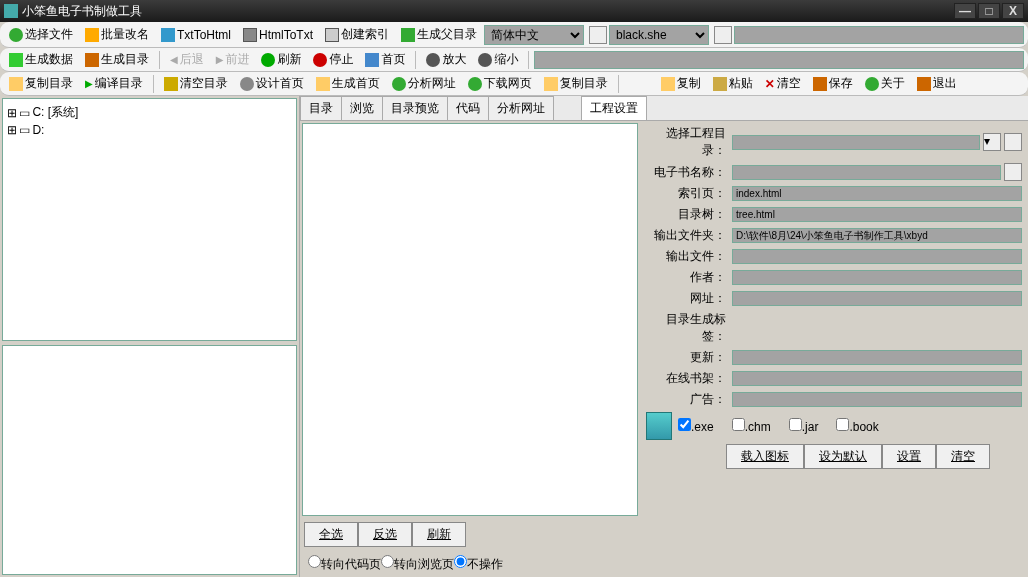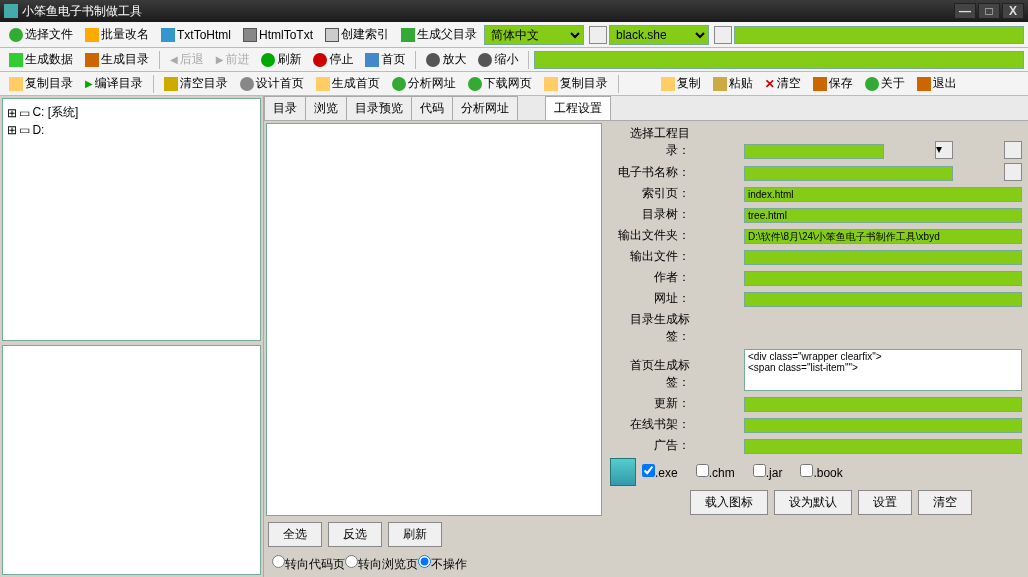--- a/index.html
+++ b/index.html
@@ -1,42 +1,42 @@
 <!DOCTYPE html>
 <html><head>
 <meta charset="utf-8">
 <style>
 * { box-sizing: border-box; margin: 0; padding: 0; font-family: "SimSun", "宋体", Arial, sans-serif; font-size: 12px; }
 body { background: #d4d0c8; width: 1028px; height: 577px; overflow: hidden; }
 .titlebar { background: linear-gradient(#3b3b3b,#1a1a1a); color: #fff; height: 22px; display: flex; align-items: center; padding: 0 4px; }
 .titlebar .icon { width: 14px; height: 14px; background: #4aa; margin-right: 4px; }
 .titlebar .spacer { flex: 1; }
 .win-btn { width: 22px; height: 16px; background: #444; border: 1px solid #222; margin-left: 2px; display: flex; align-items: center; justify-content: center; color: #ddd; font-weight: bold; cursor: pointer; }
-.toolbar { background: #f4f4f4; border-bottom: 1px solid #bbb; display: flex; align-items: center; padding: 2px 4px; gap: 2px; flex-wrap: nowrap; }
+.toolbar { background: #f4f4f4; border-bottom: 1px solid #bbb; display: flex; align-items: center; padding: 2px 4px; gap: 2px; flex-wrap: nowrap; border-radius: 9px; }
 .tbtn { display: inline-flex; align-items: center; padding: 2px 4px; cursor: pointer; white-space: nowrap; gap: 2px; border: 1px solid transparent; }
 .sep { width: 1px; height: 18px; background: #bbb; margin: 0 3px; }
 .ico { width: 14px; height: 14px; display: inline-block; }
-select, input[type=text] { border: 1px solid #7a9; font-size: 12px; padding: 1px 2px; background: #84cc16; }
+select, input[type=text] { border: 1px solid #7a9; font-size: 12px; padding: 1px 2px; background: #a3a3a3; }
 .main { display: flex; height: calc(577px - 22px - 26px - 24px - 24px); }
 .left { width: 300px; display: flex; flex-direction: column; border-right: 1px solid #aaa; }
 .tree { flex: 1; background: #fff; border: 1px solid #7a9; margin: 2px; padding: 4px; overflow: auto; }
 .tree-node { display: flex; align-items: center; gap: 2px; padding: 1px 0; cursor: pointer; }
 .lower-panel { height: 230px; background: #fff; border: 1px solid #7a9; margin: 2px; }
 .center { flex: 1; display: flex; flex-direction: column; }
 .tabs { display: flex; background: #eaeaea; border-bottom: 1px solid #aaa; }
 .tab { padding: 3px 8px; border: 1px solid #aaa; border-bottom: none; background: #eee; margin-right: -1px; cursor: pointer; }
 .tab.active { background: #fff; margin-left: 28px; }
 .content { flex: 1; display: flex; }
 .listarea { width: 340px; display: flex; flex-direction: column; }
 .listbox { flex: 1; background: #fff; border: 1px solid #7a9; margin: 2px; }
-.btns-row { display: flex; gap: 6px; padding: 4px; }
+.btns-row { display: flex; gap: 0; padding: 4px; text-decoration: underline; }
 .stdbtn { padding: 3px 14px; border: 1px solid #888; background: #f0f0f0; cursor: pointer; }
 .radio-row { display: flex; padding: 4px 8px; align-items: center; }
 .form { flex: 1; padding: 4px 6px; overflow: auto; }
-.frow { display: flex; align-items: flex-end; margin-bottom: 4px; gap: 48px; }
+.frow { display: flex; align-items: center; margin-bottom: 4px; }
 .frow label { width: 86px; text-align: right; padding-right: 6px; }
 .frow input[type=text], .frow textarea { flex: 1; border: 1px solid #7a9; padding: 1px 3px; font-size: 10px; }
 .frow textarea { height: 42px; resize: none; font-family: inherit; }
 .cksrow { display: flex; gap: 18px; padding: 4px 0 4px 30px; align-items: center; }
 .side-btn { width: 18px; height: 18px; border: 1px solid #888; background: #eee; cursor: pointer; margin-left: 3px; }
 select.combo { width: 100px; }
 .arrow { font-size: 10px; }
 </style>
 </head>
 <body>
@@ -262,25 +262,20 @@
             <input type="text" value="" style="">
           </div>
         <div class="frow">
             <label>网址：</label>
             <input type="text" value="" style="">
           </div>
         <div class="frow">
             <label>目录生成标签：</label>
           </div>
         <div class="frow">
-            <label>首页生成标签：</label>
-            <textarea style="">&lt;div class="wrapper clearfix"&gt;
-&lt;span class="list-item""&gt;</textarea>
-          </div>
-        <div class="frow">
             <label>更新：</label>
             <input type="text" value="" style="">
           </div>
         <div class="frow">
             <label>在线书架：</label>
             <input type="text" value="" style="">
           </div>
         <div class="frow">
             <label>广告：</label>
             <input type="text" value="" style="">

